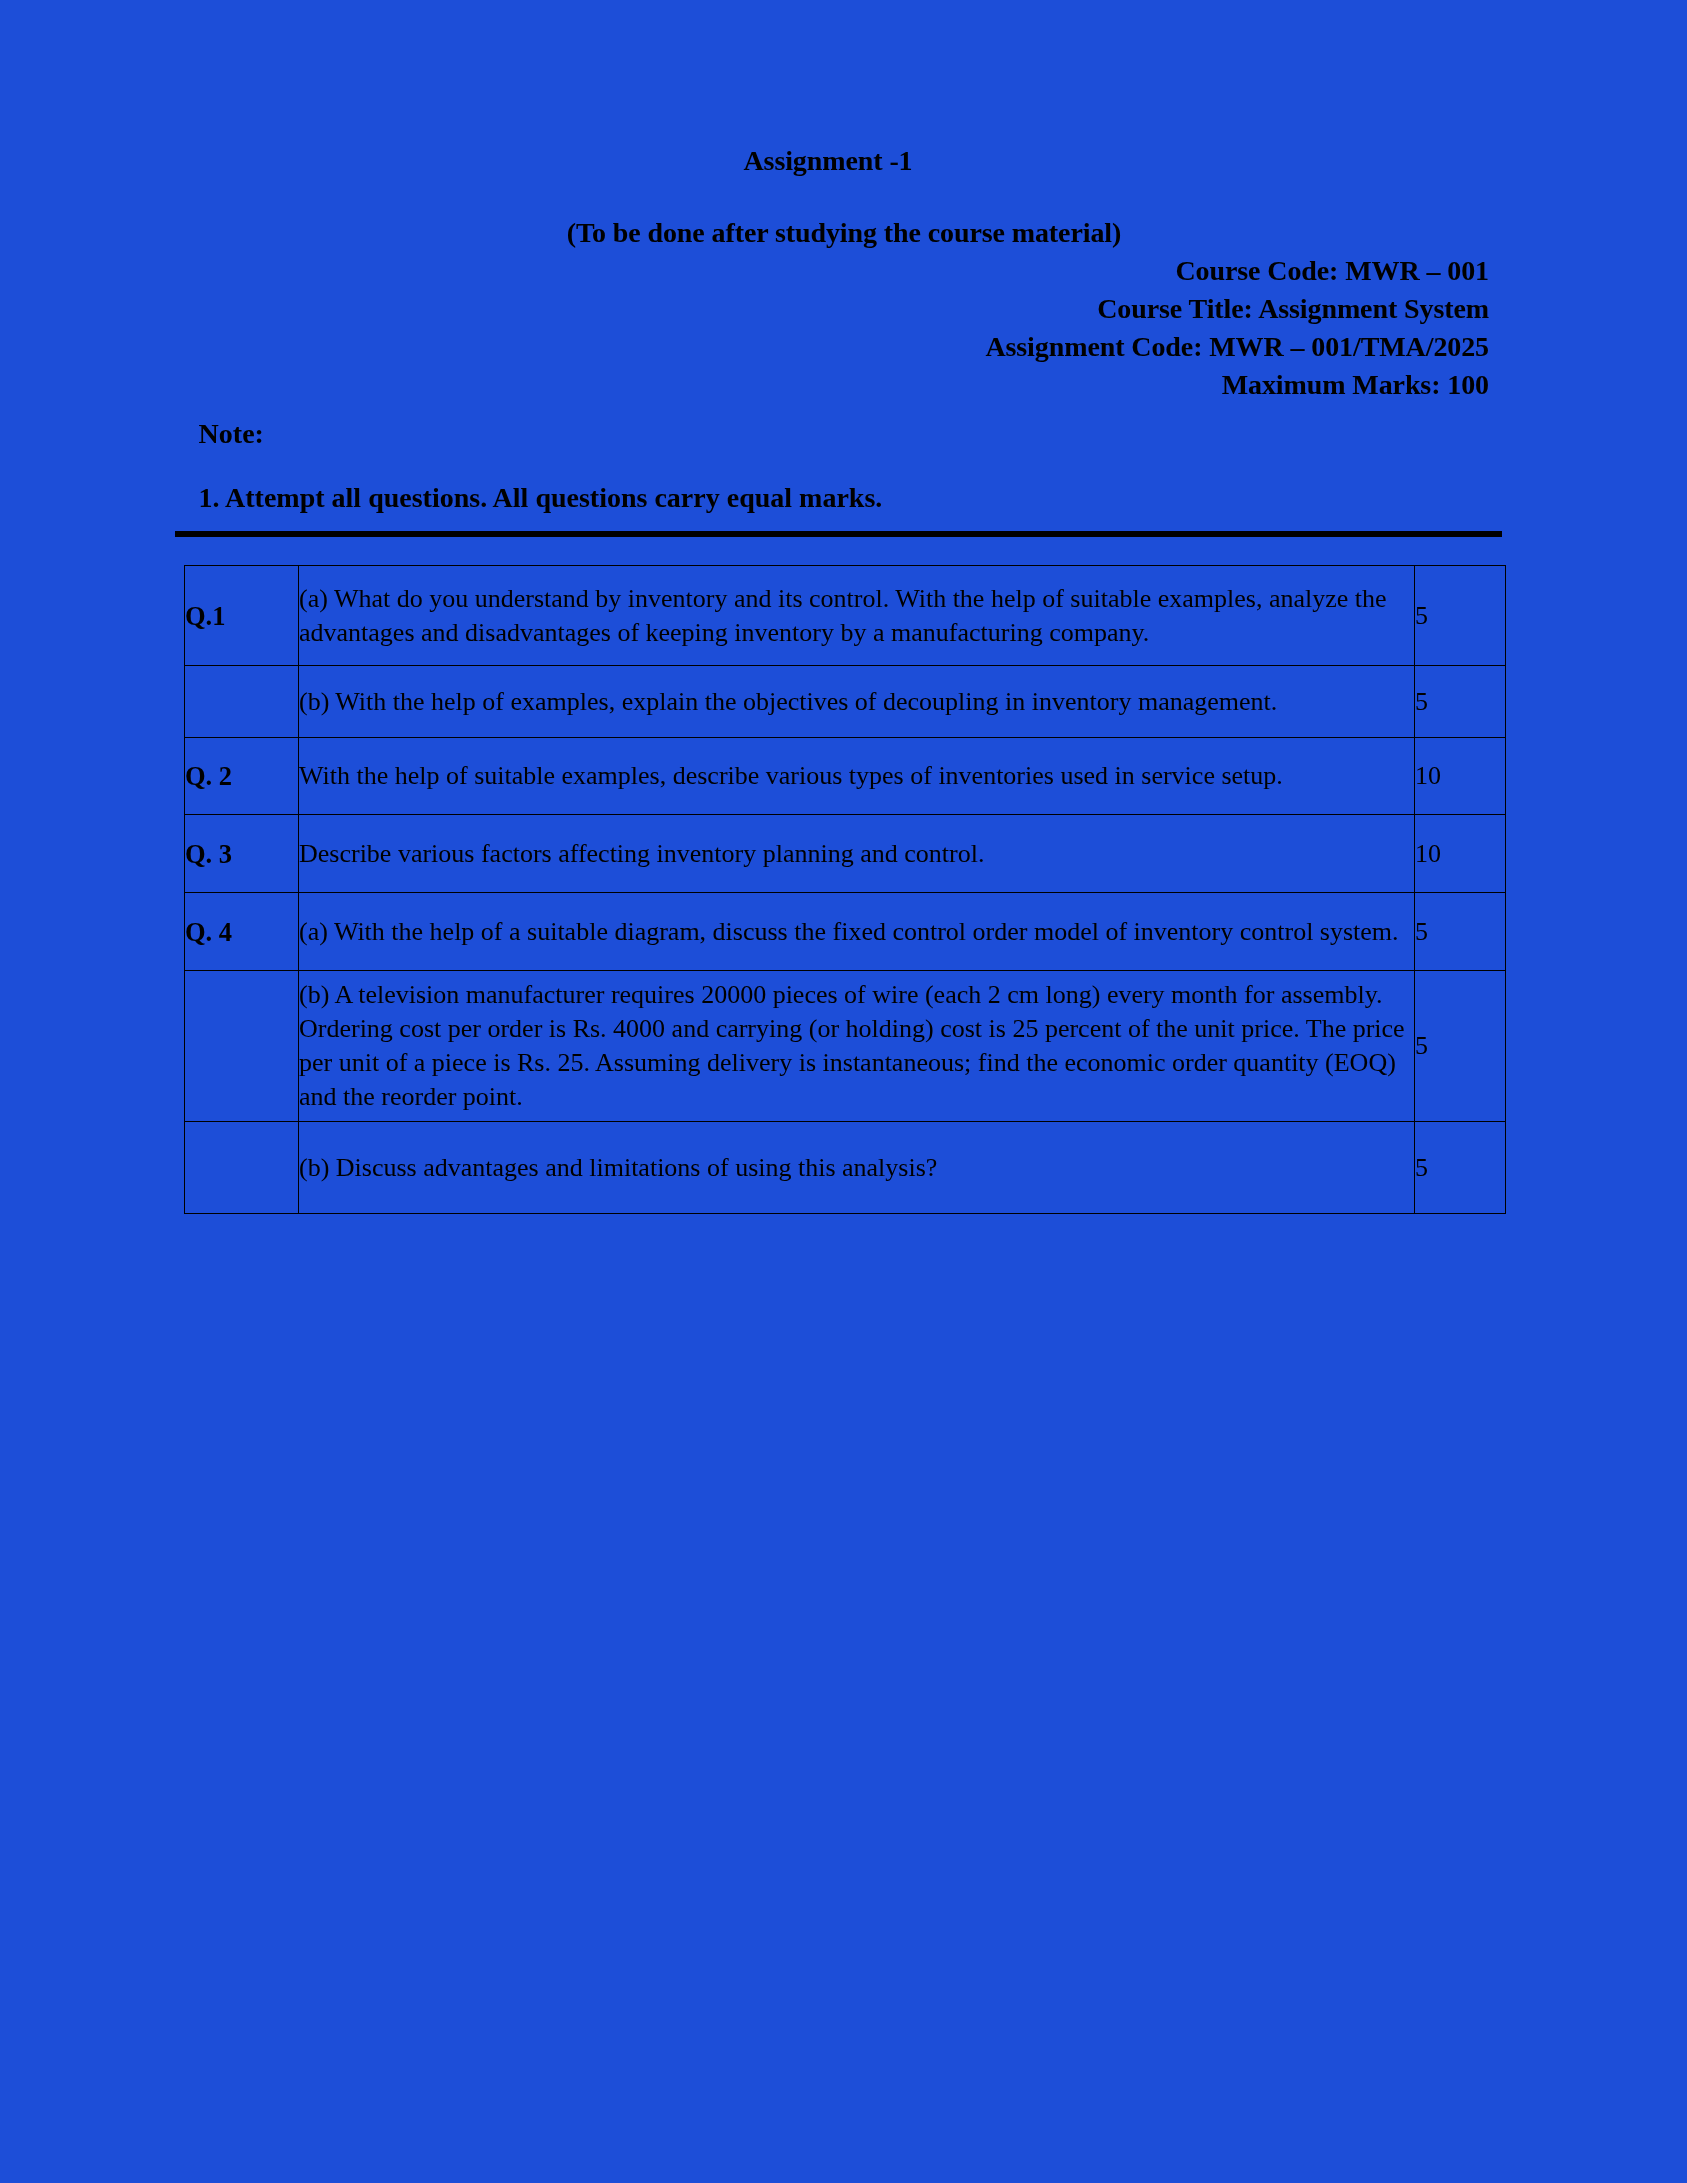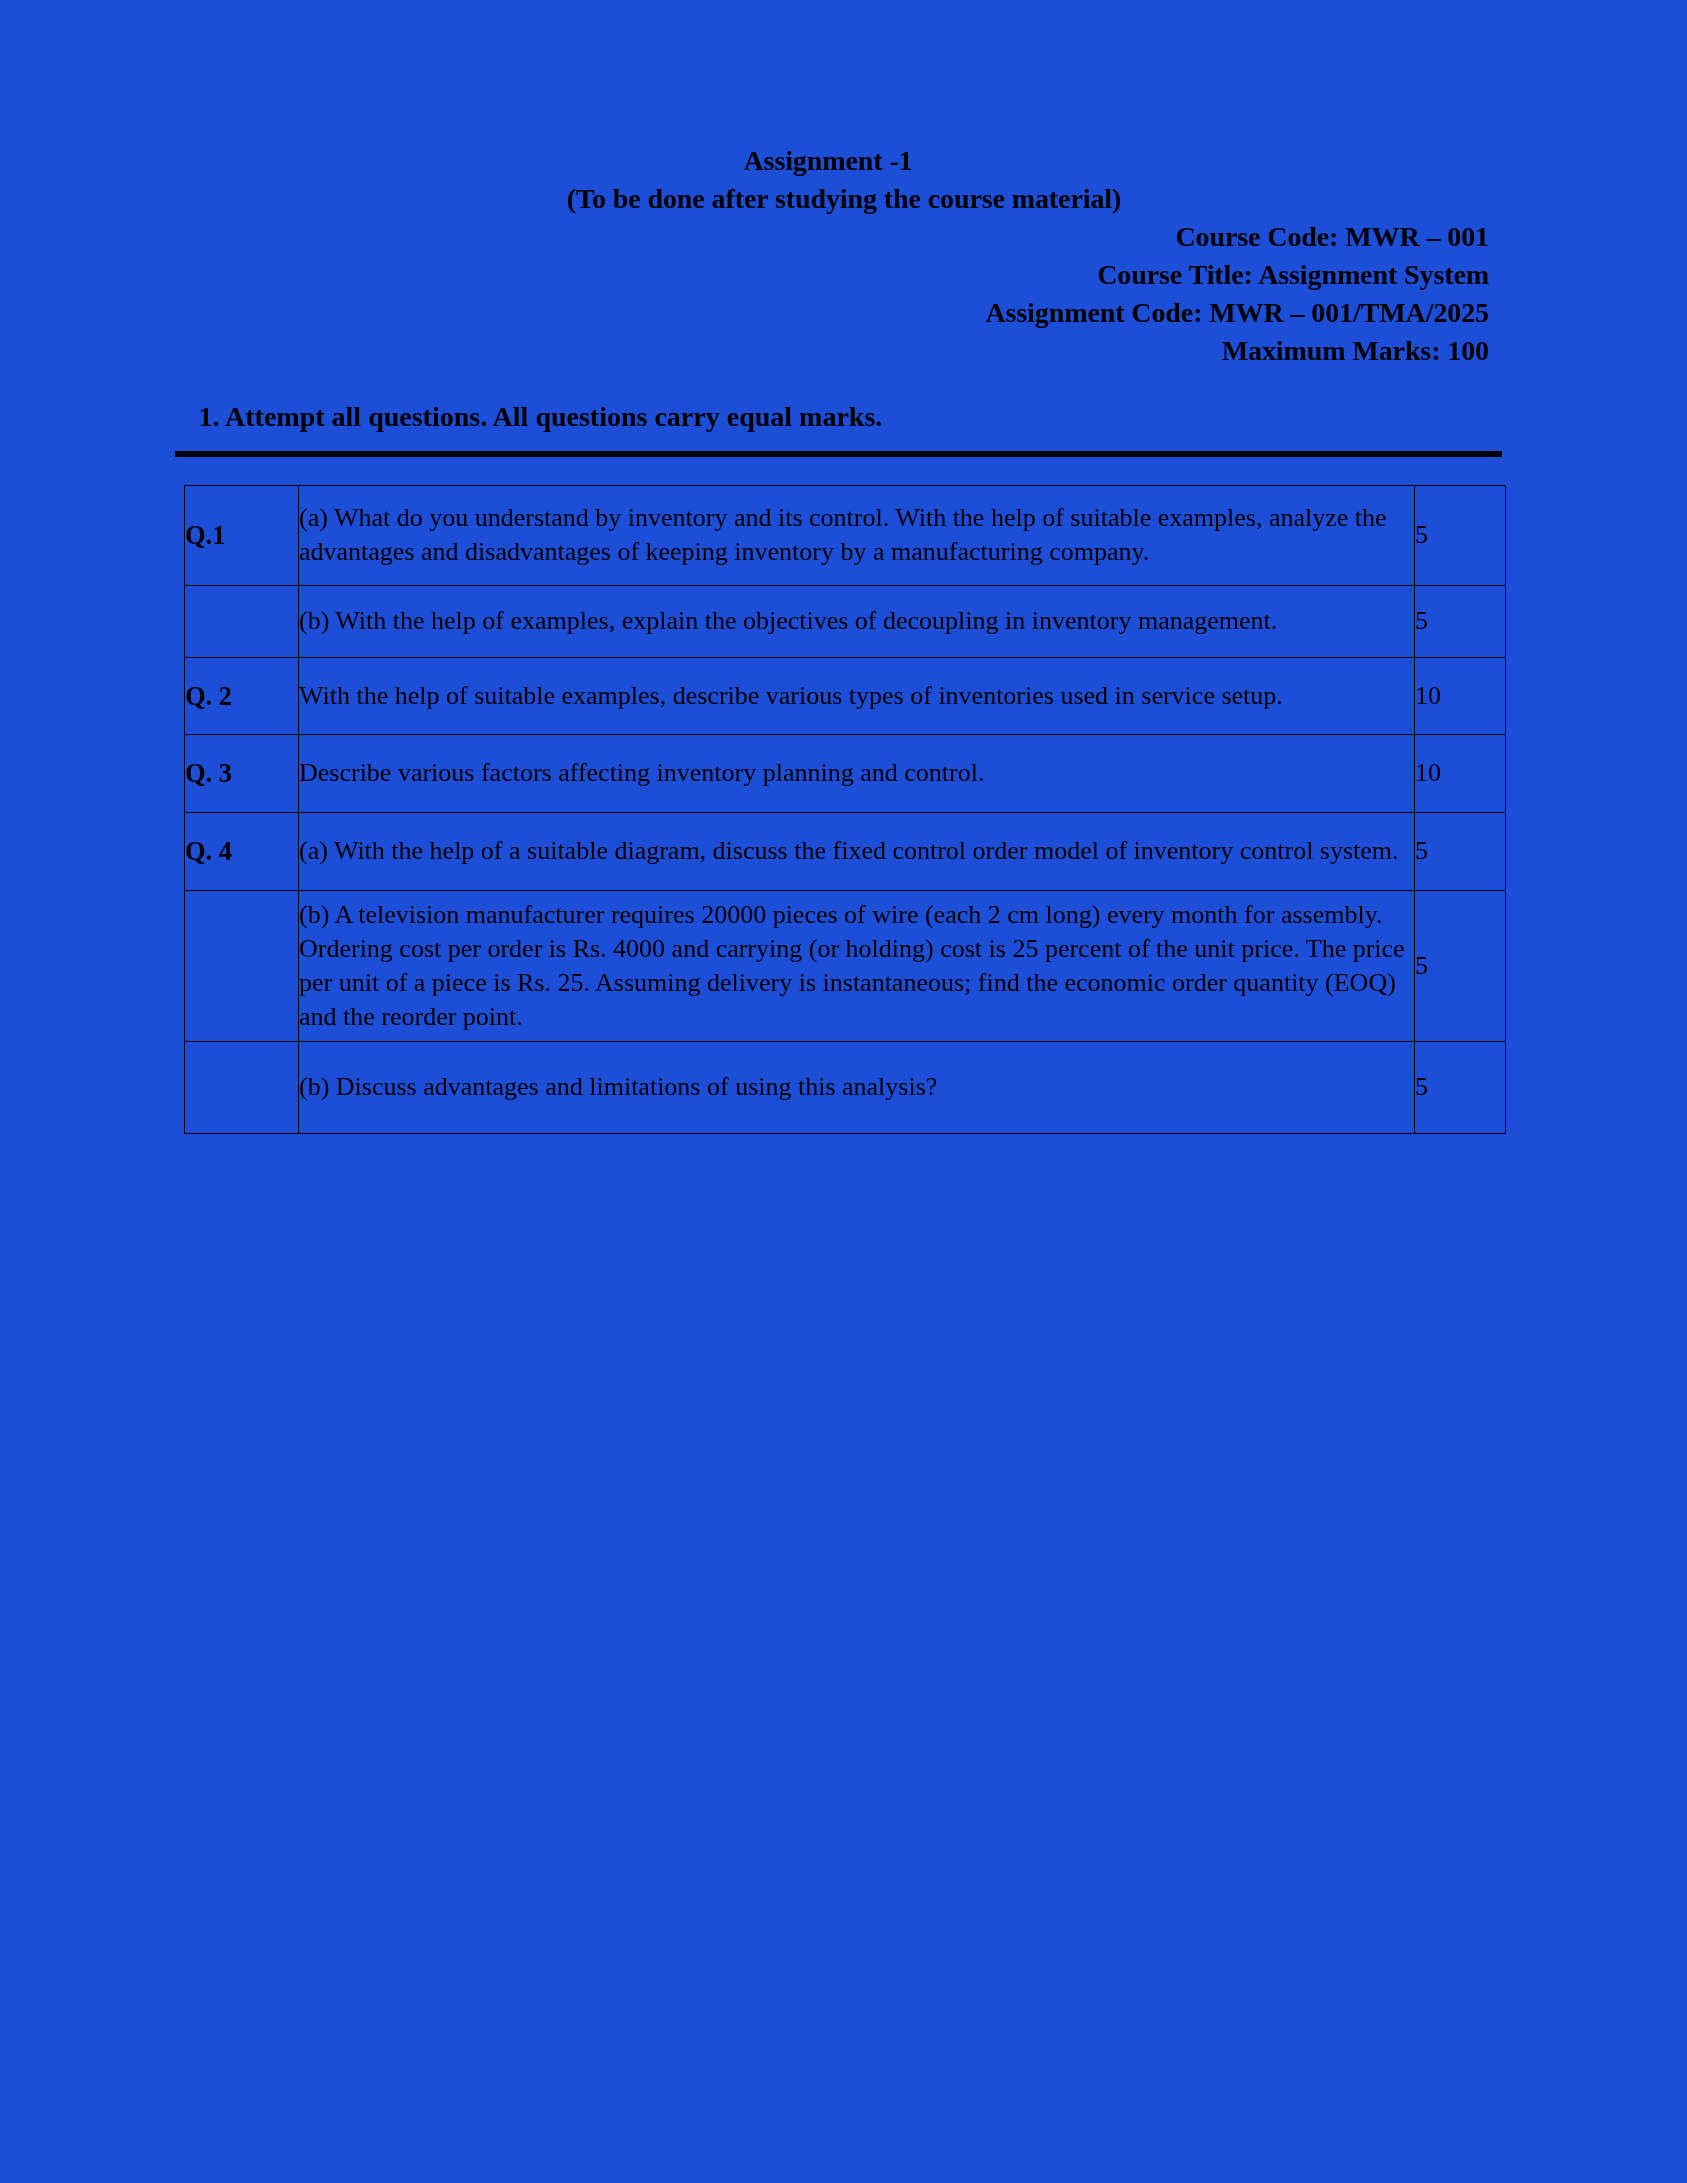--- a/index.html
+++ b/index.html
@@ -41,20 +41,21 @@
     letter-spacing: -0.1px;
     white-space: nowrap;
   }
   .hdr-center-1 {
     text-align: center;
     padding-right: 32px;
   }
   .hdr-center-2 {
     text-align: center;
     padding-right: 0px;
+    margin-top: 34px;
   }
   .hdr-right {
     text-align: right;
     padding-right: 15px;
   }
   sup {
     font-size: 0.62em;
     vertical-align: super;
     line-height: 0;
   }
@@ -140,20 +141,21 @@
     <div class="header-block">
       <div class="hdr-line hdr-center-1">Assignment -1</div>
       <div class="hdr-line hdr-center-2">(To be done after studying the course material)</div>
       <div class="hdr-line hdr-right">Course Code: MWR – 001</div>
       <div class="hdr-line hdr-right">Course Title: Assignment System</div>
       <div class="hdr-line hdr-right">Assignment Code: MWR – 001/TMA/2025</div>
       <div class="hdr-line hdr-right">Maximum Marks: 100</div>
     </div>
 
     <div class="note-block">
+      <div class="note-label">Note:</div>
       <div class="note-item">1. Attempt all questions. All questions carry equal marks.</div>
     </div>
 
     <div class="rule"></div>
 
     <table class="q-table">
       <colgroup>
         <col class="col-qno">
         <col class="col-text">
         <col class="col-marks">

